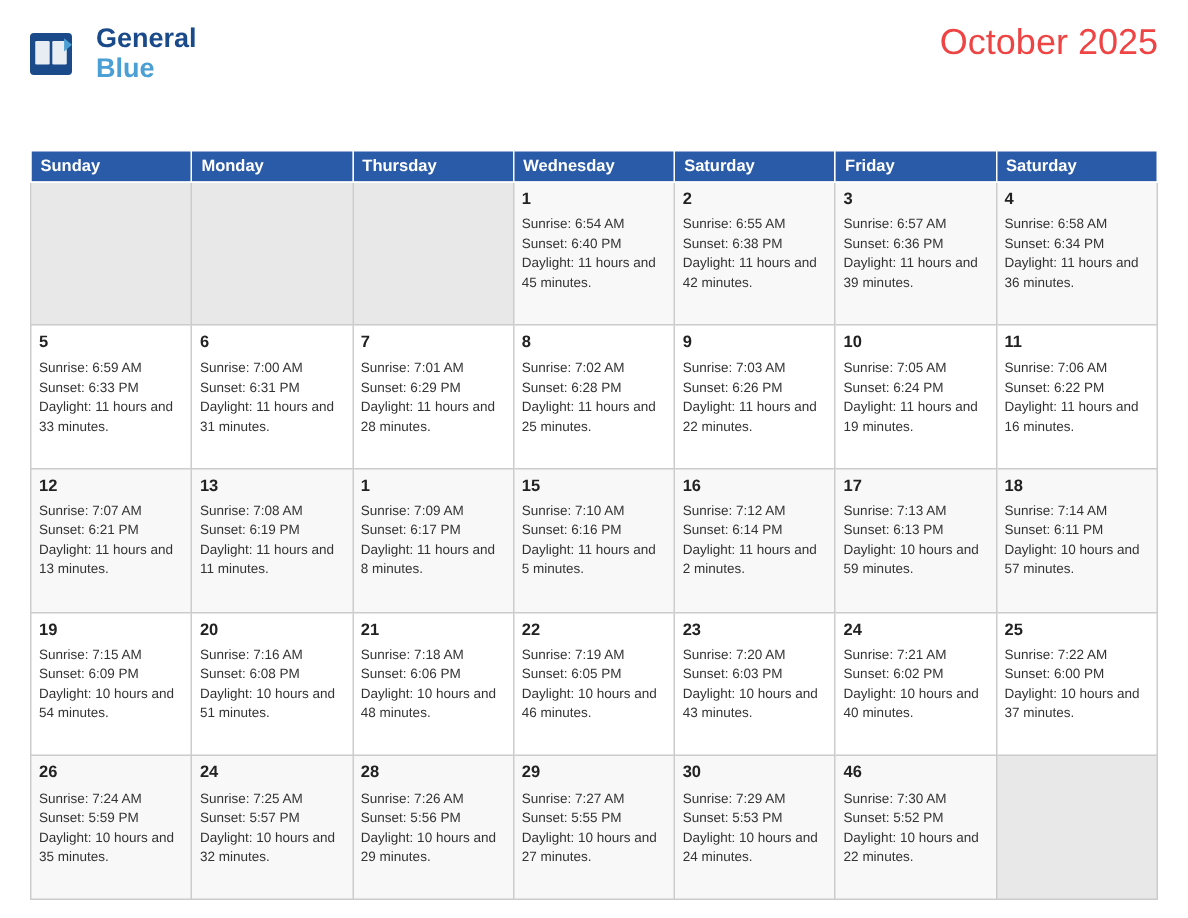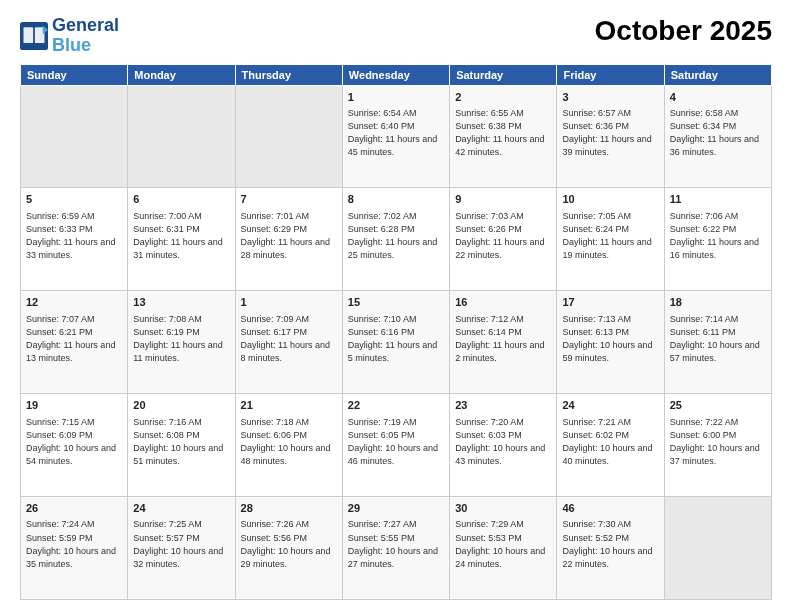--- a/index.html
+++ b/index.html
@@ -19,50 +19,51 @@
     }
     .header {
       display: flex;
       justify-content: space-between;
       align-items: flex-start;
       margin-bottom: 8px;
     }
     .logo {
       display: flex;
       align-items: center;
-      gap: 4px;
+      gap: 16px;
     }
     .logo-text {
       font-size: 18px;
       font-weight: bold;
       color: #1a4a8a;
       line-height: 1.1;
     }
     .logo-icon {
       width: 28px;
       height: 28px;
     }
     .title-block {
       text-align: right;
     }
     .month-title {
-      font-size: 28px;
-      font-weight: bold;
-      color: #000000;
+      font-size: 24px;
+      font-weight: normal;
+      color: #ef4444;
       line-height: 1.1;
     }
     .location {
       font-size: 14px;
       color: #444;
     }
     .calendar {
       width: 100%;
       border-collapse: collapse;
       flex: 1;
       font-size: 10px;
+      margin-top: 36px;
     }
     .calendar thead th {
       background: #2a5ba8;
       color: #fff;
       font-size: 11px;
       font-weight: bold;
       padding: 4px 6px;
       border: 1px solid #fff;
       text-align: left;
     }

